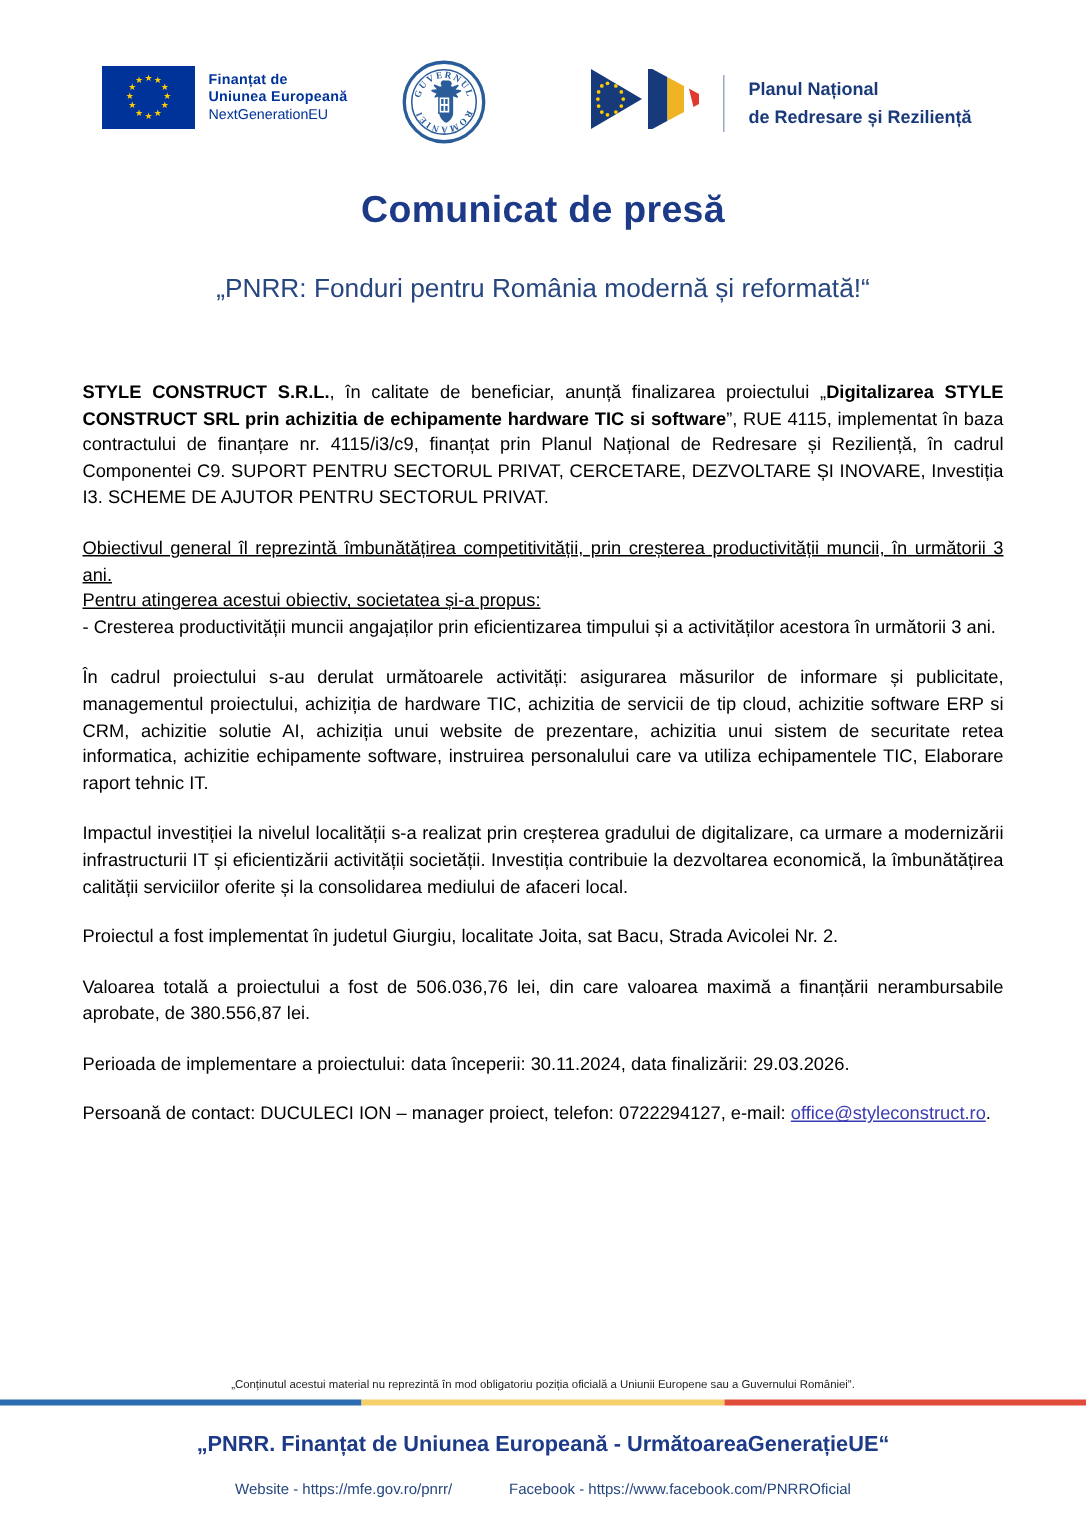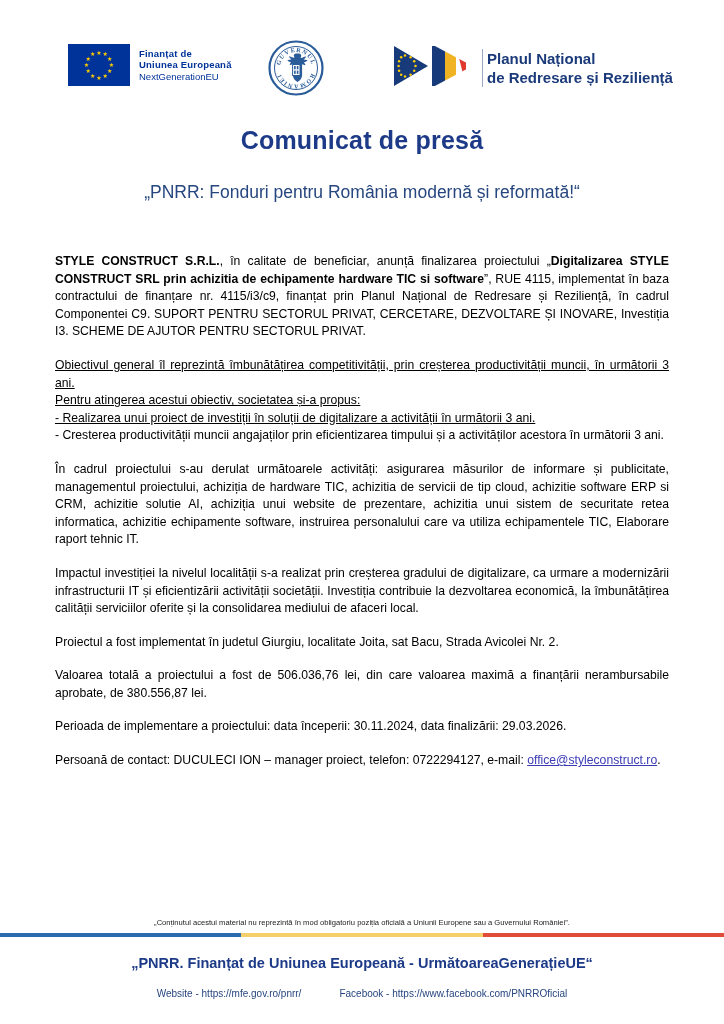--- a/index.html
+++ b/index.html
@@ -78,26 +78,26 @@
   .pnrr-block {
     position: absolute;
     left: 392px;
     top: 2px;
     display: flex;
     align-items: center;
     gap: 10px;
   }
   .pnrr-arrows { flex: none; }
   .pnrr-text {
-    font-size: 15px;
+    font-size: 12px;
     line-height: 19px;
     font-weight: bold;
     color: #1b3a7a;
     border-left: 1.5px solid #9aa8c4;
-    padding-left: 4px;
+    padding-left: 16px;
   }
 
   
   .doc-title {
     position: absolute;
     top: 126px;
     left: 0;
     width: 724px;
     text-align: center;
     font-size: 25px;
@@ -287,21 +287,20 @@
 
   <div class="doc-title">Comunicat de presă</div>
   <div class="doc-subtitle">„PNRR: Fonduri pentru România modernă și reformată!“</div>
 
   <div class="body-wrap">
 
     <p class="para"><b>STYLE CONSTRUCT S.R.L.</b><span>, în calitate de beneficiar, anunță finalizarea proiectului „</span><b>Digitalizarea STYLE CONSTRUCT SRL prin achizitia de echipamente hardware TIC si software</b><span>”, RUE 4115, implementat în baza contractului de finanțare nr. 4115/i3/c9, finanțat prin Planul Național de Redresare și Reziliență, în cadrul Componentei C9. SUPORT PENTRU SECTORUL PRIVAT, CERCETARE, DEZVOLTARE ȘI INOVARE, Investiția I3. SCHEME DE AJUTOR PENTRU SECTORUL PRIVAT.</span></p>
 
     <p class="para tight">Obiectivul general îl reprezintă îmbunătățirea competitivității, prin creșterea productivității muncii, în următorii 3 ani.</p>
     <p class="para tight">Pentru atingerea acestui obiectiv, societatea și-a propus:</p>
-    <p class="para tight">- Realizarea unui proiect de investiții în soluții de digitalizare a activității în următorii 3 ani.</p>
     <p class="para">- Cresterea productivității muncii angajaților prin eficientizarea timpului și a activităților acestora în următorii 3 ani.</p>
 
     <p class="para">În cadrul proiectului s-au derulat următoarele activități: asigurarea măsurilor de informare și publicitate, managementul proiectului, achiziția de hardware TIC, achizitia de servicii de tip cloud, achizitie software ERP si CRM, achizitie solutie AI, achiziția unui website de prezentare, achizitia unui sistem de securitate retea informatica, achizitie echipamente software, instruirea personalului care va utiliza echipamentele TIC, Elaborare raport tehnic IT.</p>
 
     <p class="para">Impactul investiției la nivelul localității s-a realizat prin creșterea gradului de digitalizare, ca urmare a modernizării infrastructurii IT și eficientizării activității societății. Investiția contribuie la dezvoltarea economică, la îmbunătățirea calității serviciilor oferite și la consolidarea mediului de afaceri local.</p>
 
     <p class="para">Proiectul a fost implementat în judetul Giurgiu, localitate Joita, sat Bacu, Strada Avicolei Nr. 2.</p>
 
     <p class="para">Valoarea totală a proiectului a fost de 506.036,76 lei, din care valoarea maximă a finanțării nerambursabile aprobate, de 380.556,87 lei.</p>
 

